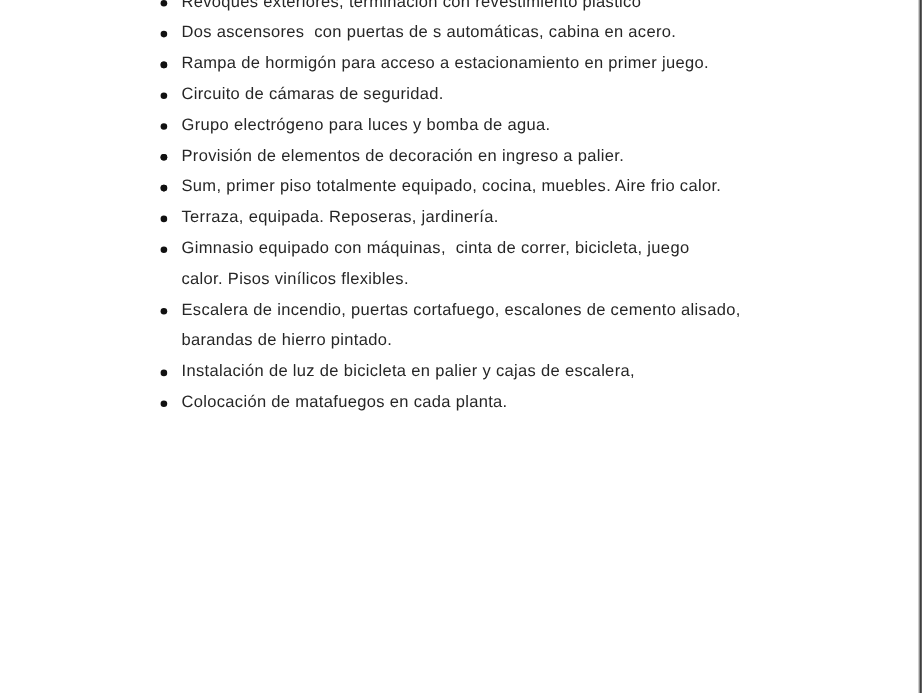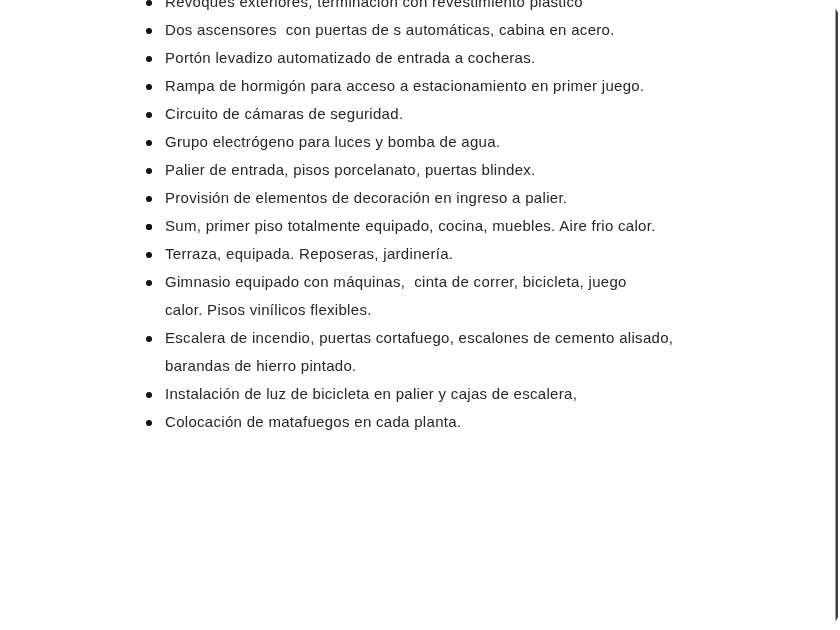--- a/index.html
+++ b/index.html
@@ -12,21 +12,20 @@
     height: 630px;
     overflow: hidden;
   }
   .page {
     position: relative;
     width: 840px;
     height: 630px;
     background: var(--page-bg, #ffffff);
     overflow: hidden;
     font-family: "Liberation Sans", sans-serif;
-    border-radius: 22px;
   }
   .bullet-list {
     list-style: none;
     margin: 0;
     padding: 0;
     position: absolute;
     top: -12px;
     left: 0;
     width: 790px;
   }
@@ -66,25 +65,25 @@
     background: var(--edge-line, #3e3e3e);
   }
 </style>
 </head>
 <body>
 
 <div class="page">
   <ul class="bullet-list" id="bullet-list">
       <li><span class="bullet"></span><span>Revoques exteriores, terminación con revestimiento plástico</span></li>
       <li><span class="bullet"></span><span>Dos ascensores  con puertas de s automáticas, cabina en acero.</span></li>
-      <li><span class="bullet"></span><span>Portón levadizo automatizado de entrada a cocheras.</span></li>
+      <li><span class="bullet"></span></li>
       <li><span class="bullet"></span><span>Rampa de hormigón para acceso a estacionamiento en primer juego.</span></li>
       <li><span class="bullet"></span><span>Circuito de cámaras de seguridad.</span></li>
       <li><span class="bullet"></span><span>Grupo electrógeno para luces y bomba de agua.</span></li>
-      <li><span class="bullet"></span><span>Palier de entrada, pisos porcelanato, puertas blindex.</span></li>
+      <li><span class="bullet"></span></li>
       <li><span class="bullet"></span><span>Provisión de elementos de decoración en ingreso a palier.</span></li>
       <li><span class="bullet"></span></li>
       <li><span class="bullet"></span><span>Sum, primer piso totalmente equipado, cocina, muebles. Aire frio calor.</span></li>
       <li><span class="bullet"></span><span>Terraza, equipada. Reposeras, jardinería.</span></li>
       <li><span class="bullet"></span><span>Gimnasio equipado con máquinas,  cinta de correr, bicicleta, juego
 calor. Pisos vinílicos flexibles.</span></li>
       <li><span class="bullet"></span><span>Escalera de incendio, puertas cortafuego, escalones de cemento alisado,
 barandas de hierro pintado.</span></li>
       <li><span class="bullet"></span><span>Instalación de luz de bicicleta en palier y cajas de escalera,</span></li>
       <li><span class="bullet"></span><span>Colocación de matafuegos en cada planta.</span></li>

